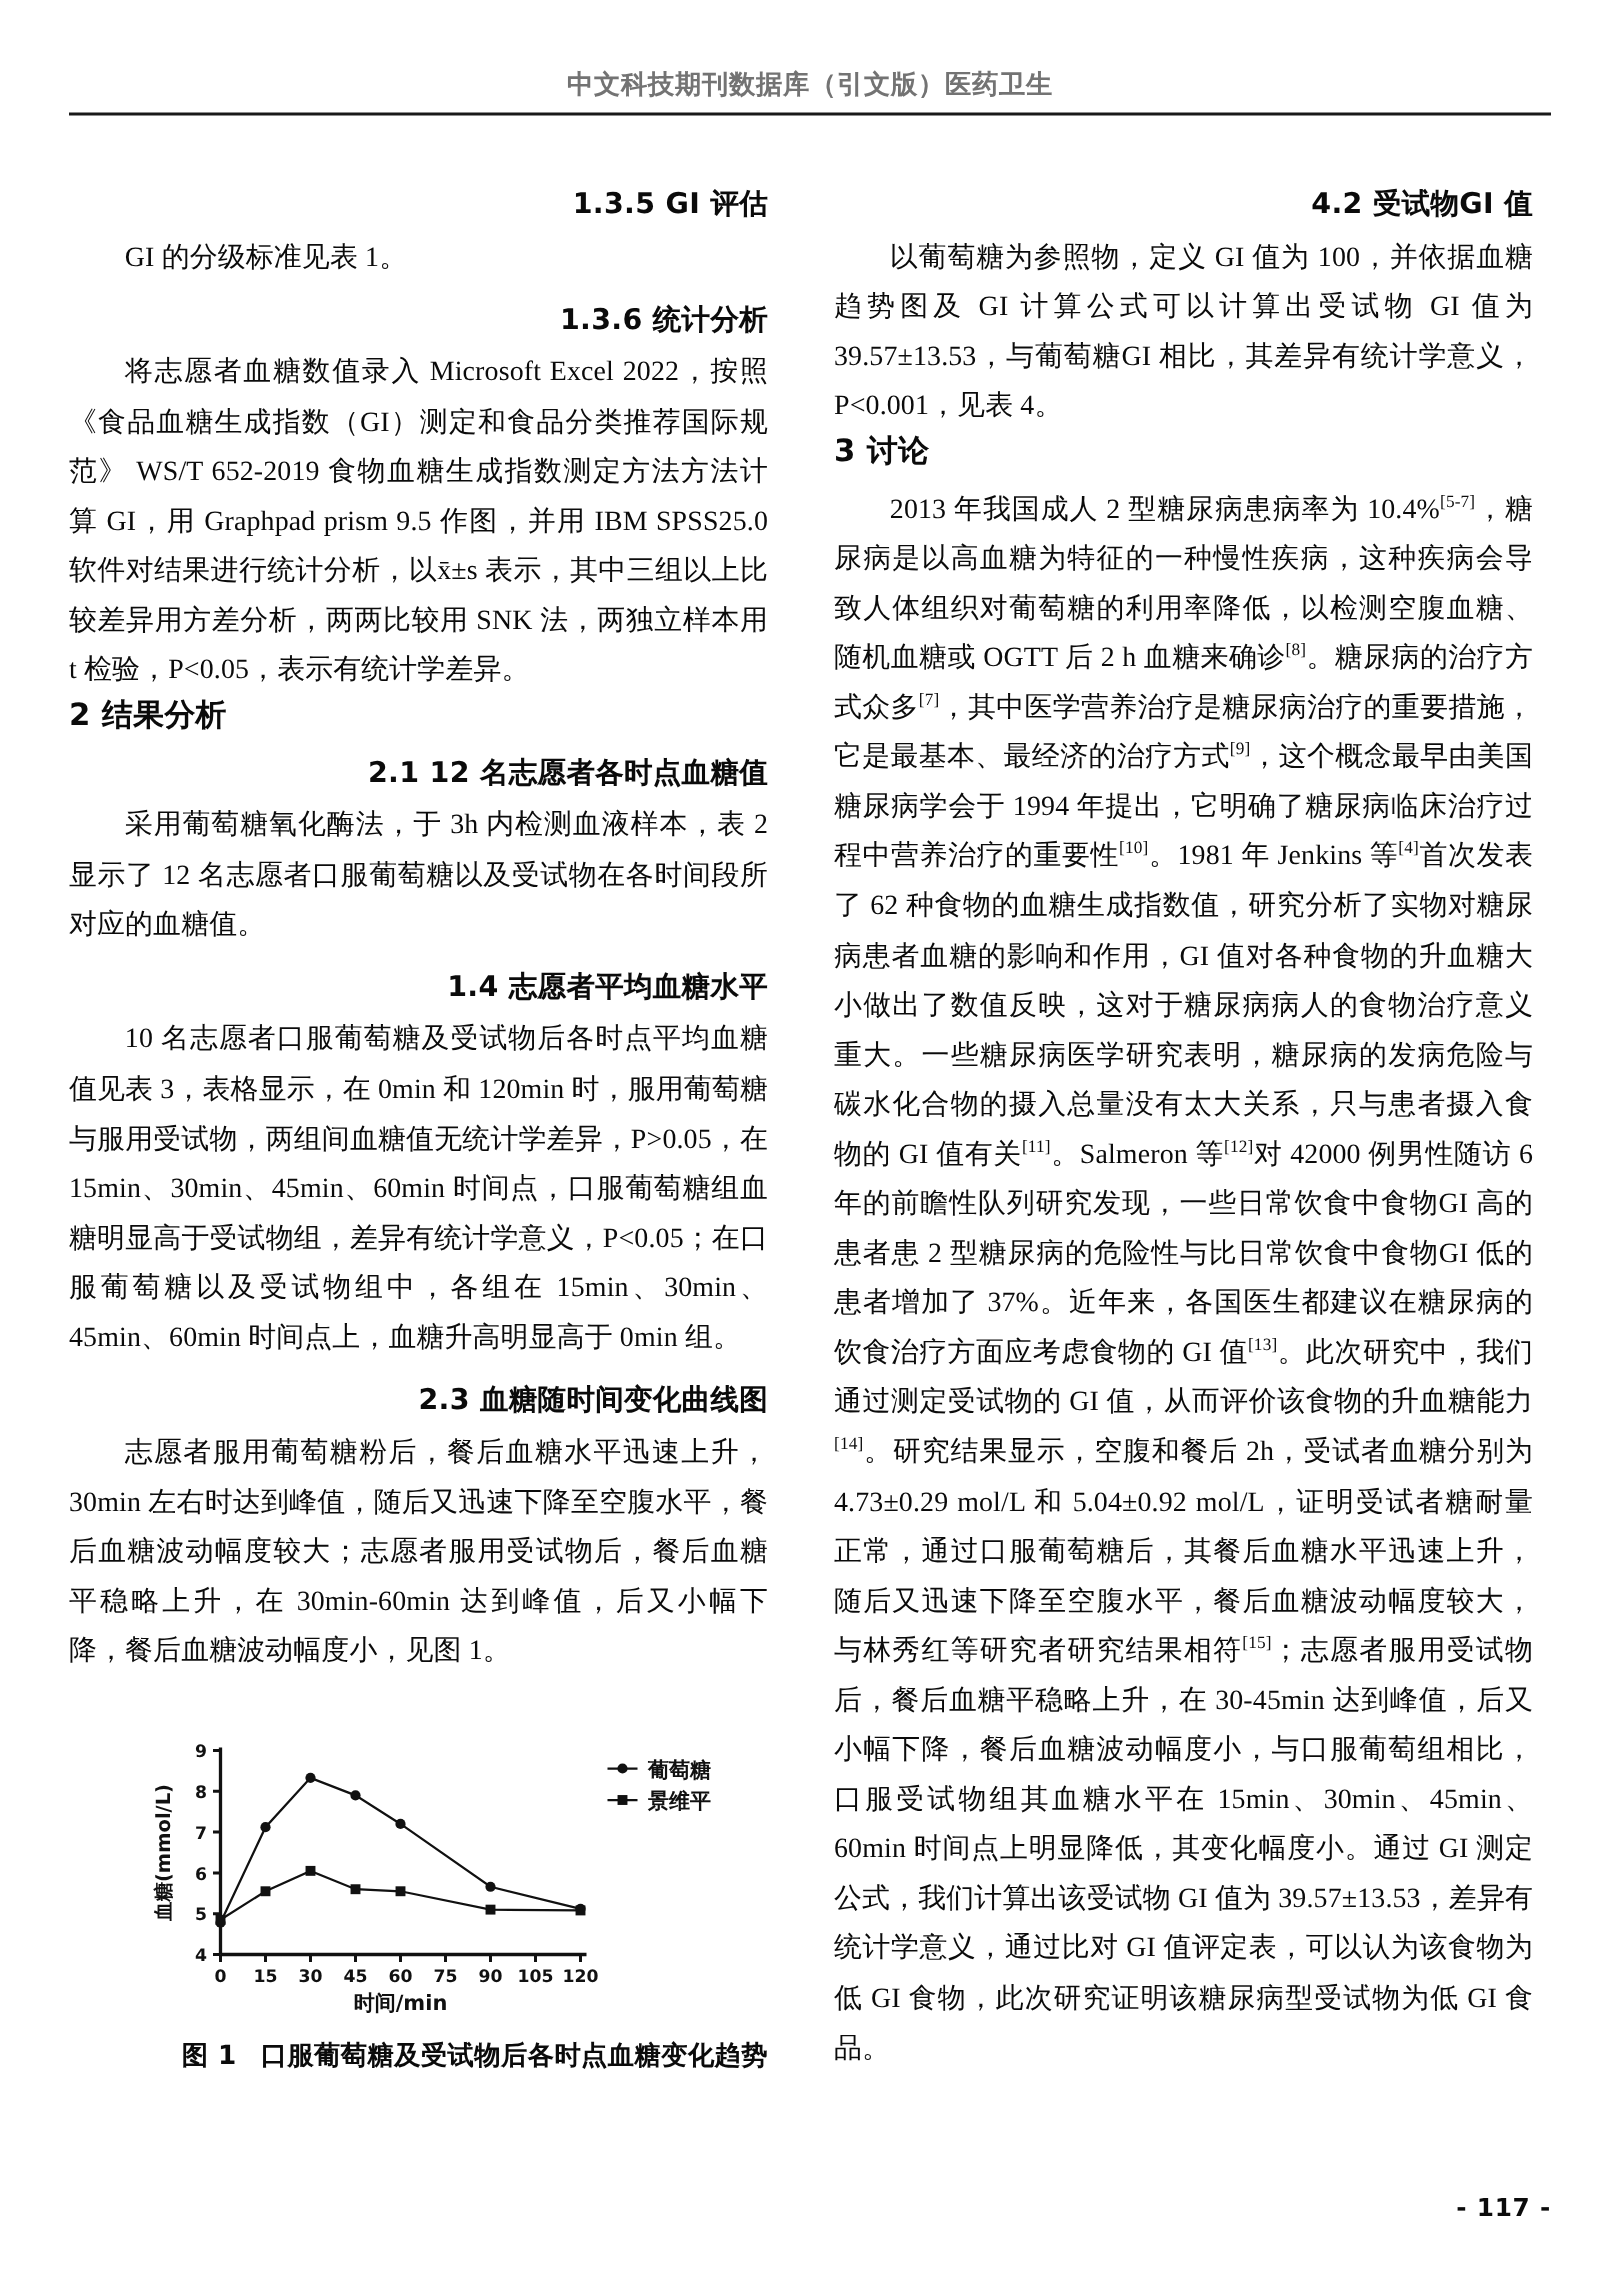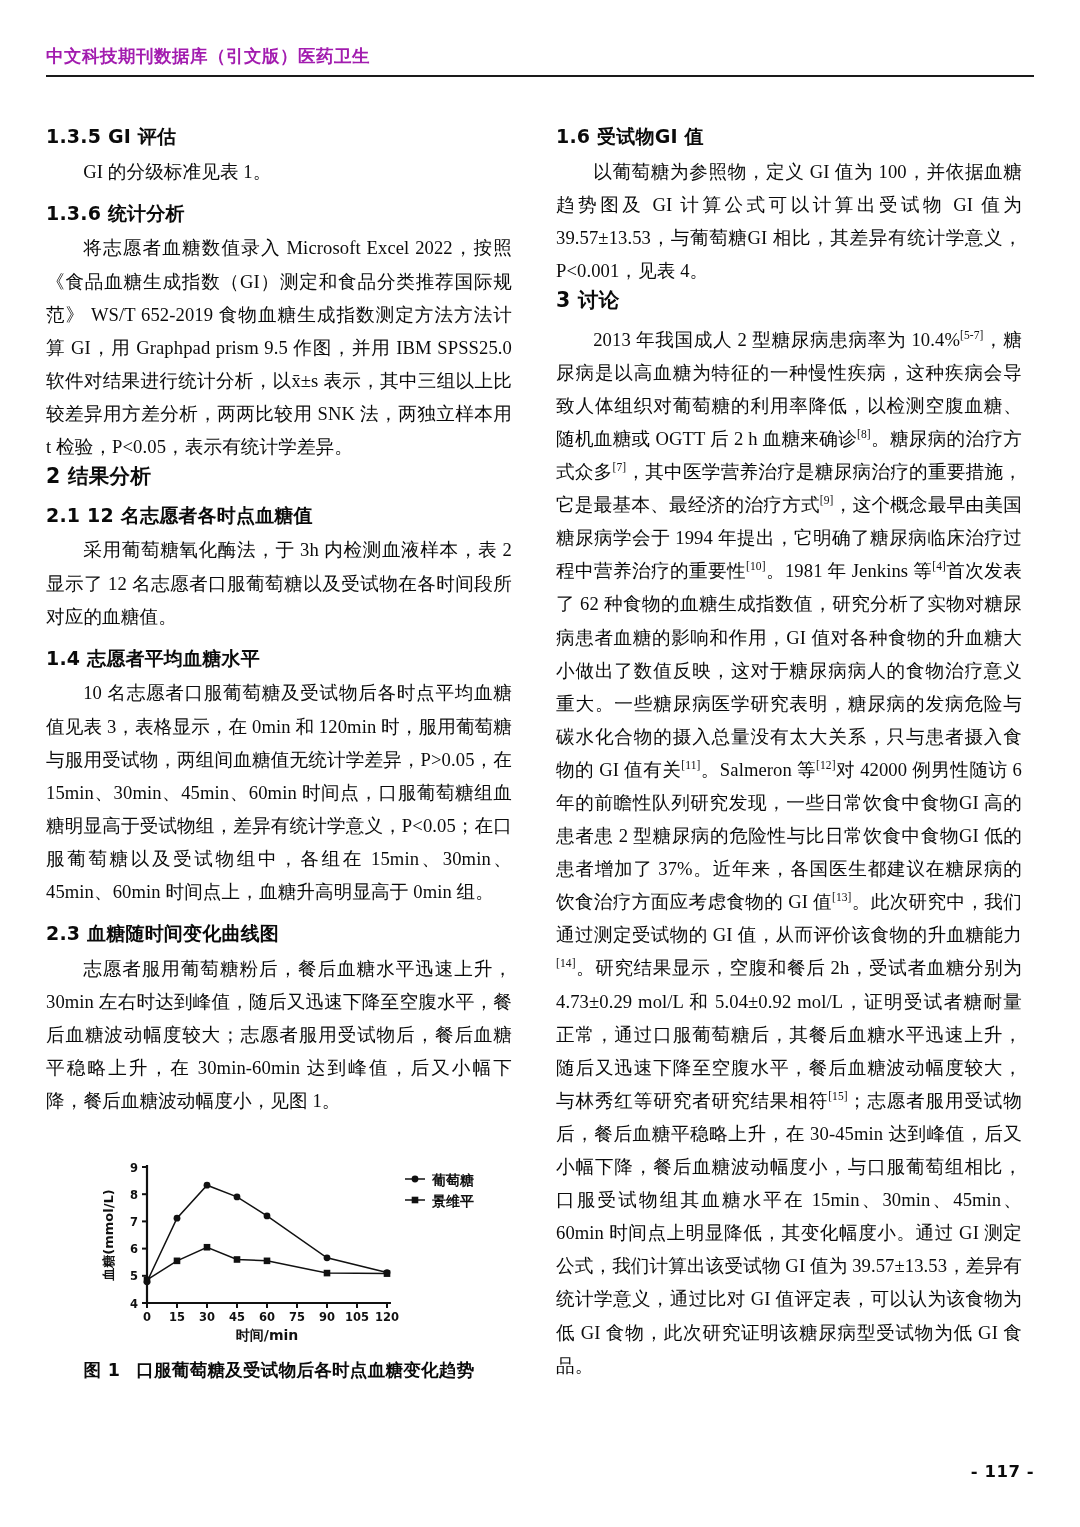--- a/index.html
+++ b/index.html
@@ -16,26 +16,26 @@
   }
 
   .page {
     position: absolute;
     inset: 0;
     padding: 44px 46px 20px 46px;
   }
 
   
   .header {
-    text-align: left;
+    text-align: center;
     font-family: Liberation Serif, serif;
     font-size: 17.5px;
     font-weight: 700;
     letter-spacing: .5px;
-    color: #a21caf;
+    color: #737373;
     padding-bottom: 7px;
   }
   .header-rule {
     height: 0;
     border-top: 2.4px solid #1a1a1a;
     margin: 0 0 34px 0;
   }
 
   
   .columns {
@@ -56,20 +56,21 @@
     letter-spacing: .3px;
     line-height: 1.25;
   }
   h3.subsec {
     font-family: "DejaVu Sans", "Liberation Sans", sans-serif;
     font-size: 19px;
     font-weight: 700;
     margin: 13px 0 6px 0;
     letter-spacing: .2px;
     line-height: 1.3;
+    text-align: right;
   }
 
   p.body {
     font-size: 18.6px;
     line-height: 1.78;
     margin: 0 0 1px 0;
     text-align: justify;
     text-justify: inter-ideograph;
     letter-spacing: .1px;
     text-indent: 2em;
@@ -97,21 +98,21 @@
     text-align: center;
     font-family: "DejaVu Sans", "Liberation Sans", sans-serif;
     font-size: 16.5px;
     font-weight: 700;
     letter-spacing: .4px;
   }
   .chart-svg { position: absolute; top: 0; left: 0; }
 
   .fig-caption {
     margin-top: 13px;
-    text-align: center;
+    text-align: right;
     font-family: "DejaVu Sans", "Liberation Sans", sans-serif;
     font-size: 17.5px;
     font-weight: 700;
     letter-spacing: .3px;
   }
   .fig-caption .fignum { margin-right: 16px; }
 
   
   .pagenum {
     position: absolute;
@@ -220,21 +221,21 @@
         </div>
         <div class="fig-caption">
           <span class="fignum">图 1</span><span>口服葡萄糖及受试物后各时点血糖变化趋势</span>
         </div>
       </div>
 
     </div>
 
     <div class="col">
 
-      <h3 class="subsec">1.6  受试物GI 值</h3>
+      <h3 class="subsec">4.2  受试物GI 值</h3>
       <p class="body">以葡萄糖为参照物，定义 GI 值为 100，并依据血糖趋势图及 GI 计算公式可以计算出受试物 GI 值为 39.57±13.53，与葡萄糖GI 相比，其差异有统计学意义，P&lt;0.001，见表 4。</p>
 
       <h2 class="sec">3 讨论</h2>
       <p class="body">2013 年我国成人 2 型糖尿病患病率为 10.4%<sup class="ref">[5-7]</sup>，糖尿病是以高血糖为特征的一种慢性疾病，这种疾病会导致人体组织对葡萄糖的利用率降低，以检测空腹血糖、随机血糖或 OGTT 后 2 h 血糖来确诊<sup class="ref">[8]</sup>。糖尿病的治疗方式众多<sup class="ref">[7]</sup>，其中医学营养治疗是糖尿病治疗的重要措施，它是最基本、最经济的治疗方式<sup class="ref">[9]</sup>，这个概念最早由美国糖尿病学会于 1994 年提出，它明确了糖尿病临床治疗过程中营养治疗的重要性<sup class="ref">[10]</sup>。1981 年 Jenkins 等<sup class="ref">[4]</sup>首次发表了 62 种食物的血糖生成指数值，研究分析了实物对糖尿病患者血糖的影响和作用，GI 值对各种食物的升血糖大小做出了数值反映，这对于糖尿病病人的食物治疗意义重大。一些糖尿病医学研究表明，糖尿病的发病危险与碳水化合物的摄入总量没有太大关系，只与患者摄入食物的 GI 值有关<sup class="ref">[11]</sup>。Salmeron 等<sup class="ref">[12]</sup>对 42000 例男性随访 6 年的前瞻性队列研究发现，一些日常饮食中食物GI 高的患者患 2 型糖尿病的危险性与比日常饮食中食物GI 低的患者增加了 37%。近年来，各国医生都建议在糖尿病的饮食治疗方面应考虑食物的 GI 值<sup class="ref">[13]</sup>。此次研究中，我们通过测定受试物的 GI 值，从而评价该食物的升血糖能力<sup class="ref">[14]</sup>。研究结果显示，空腹和餐后 2h，受试者血糖分别为 4.73±0.29 mol/L 和 5.04±0.92 mol/L，证明受试者糖耐量正常，通过口服葡萄糖后，其餐后血糖水平迅速上升，随后又迅速下降至空腹水平，餐后血糖波动幅度较大，与林秀红等研究者研究结果相符<sup class="ref">[15]</sup>；志愿者服用受试物后，餐后血糖平稳略上升，在 30-45min 达到峰值，后又小幅下降，餐后血糖波动幅度小，与口服葡萄组相比，口服受试物组其血糖水平在 15min、30min、45min、60min 时间点上明显降低，其变化幅度小。通过 GI 测定公式，我们计算出该受试物 GI 值为 39.57±13.53，差异有统计学意义，通过比对 GI 值评定表，可以认为该食物为低 GI 食物，此次研究证明该糖尿病型受试物为低 GI 食品。</p>
 
     </div>
   </div>
 
   <div class="pagenum">- 117 -</div>
 </div>

